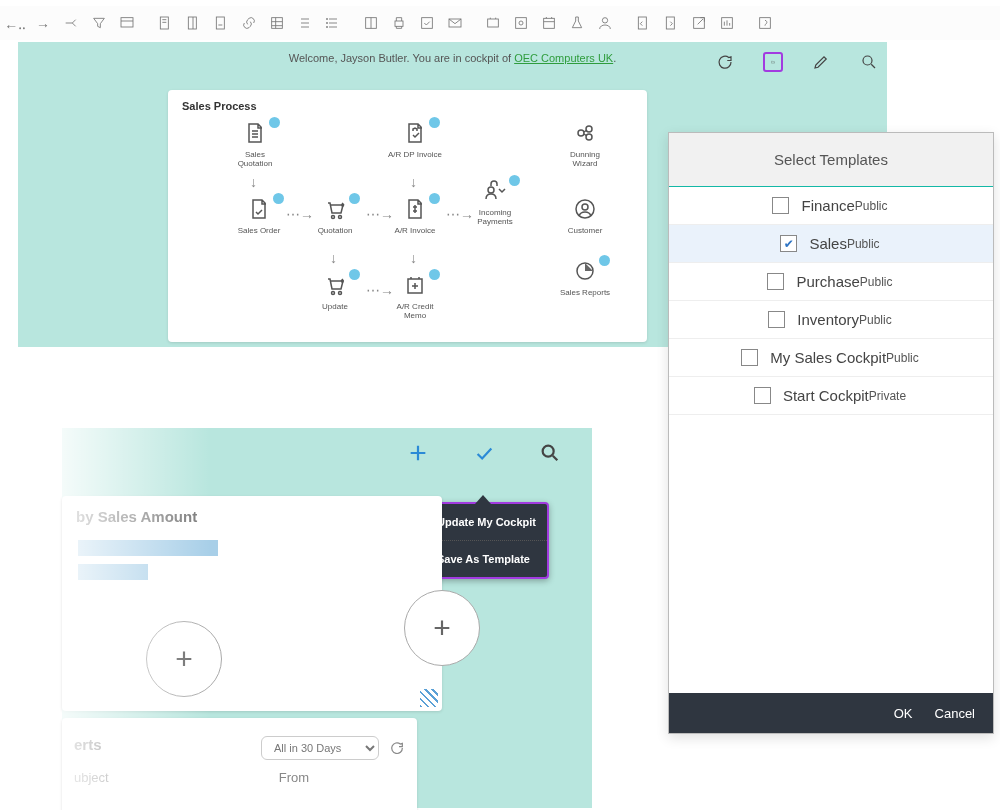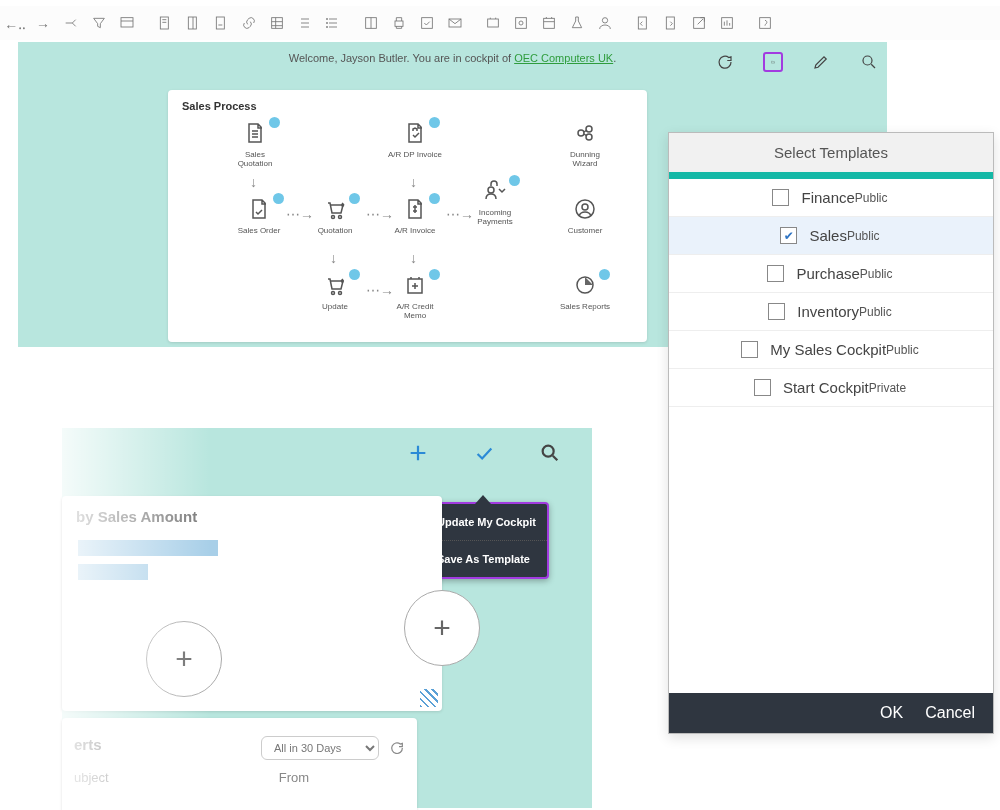--- a/index.html
+++ b/index.html
@@ -122,42 +122,42 @@
   .refresh-ic { width:16px; height:16px; stroke:#888; fill:none; stroke-width:1.8; }
   .alerts-headers { display:flex; gap:170px; margin-top:10px; font-size:13px; color:#888; }
 
   
   .dialog {
     position:absolute; left:668px; top:132px; width:326px; height:602px;
     background:#fff; border:1px solid #bbb; box-shadow:0 4px 12px rgba(0,0,0,.12);
     display:flex; flex-direction:column;
   }
   .dialog-header {
-    height:46px; background:#f1f1f1; border-bottom:7px solid #14b8a6;
+    height:54px; background:#f1f1f1; border-bottom:1px solid #14b8a6;
     display:flex; align-items:center; justify-content:center;
     font-size:15px; color:#555;
   }
   .dialog-body { flex:1; overflow:auto; }
   .tpl-row {
     display:flex; align-items:center; justify-content:center;
     padding:10px 16px 10px 14px; font-size:15px; color:#444;
     border-bottom:1px solid #eee;
   }
   .tpl-row.selected { background:#eaf2fb; }
   .tpl-left { display:flex; align-items:center; gap:12px; }
   .cbx {
     width:17px; height:17px; border:1px solid #888; background:#fff;
     display:flex; align-items:center; justify-content:center; font-size:12px; color:#2e74c4;
   }
   .tpl-vis { font-size:12px; color:#555; }
   .dialog-footer {
     height:40px; background:#2f3640; display:flex; align-items:center; justify-content:flex-end;
     gap:22px; padding-right:18px;
   }
-  .dlg-btn { color:#fff; font-size:16px; cursor:pointer; }
+  .dlg-btn { color:#fff; font-size:13px; cursor:pointer; }
 </style>
 </head>
 <body>
 
 <div class="top-toolbar">
   <div class="tb-btn">←‥</div>
   <div class="tb-btn">→</div>
   <div class="tb-btn">
       <svg viewBox="0 0 24 24">
         <path d="M4 12h10M14 12l5-5M14 12l5 5"></path>
@@ -462,21 +462,21 @@
               <rect x="5" y="6" width="14" height="14"></rect>
               <path d="M8 6V4M16 6V4"></path>
               <path d="M12 10v6M9 13h6"></path>
             </svg>
             <span class="dot"></span>
           </div>
         <div style="white-space:pre-line">A/R Credit
 Memo</div>
       </div>
 
-      <div class="node" style="left:370px; top:154px;">
+      <div class="node" style="left:370px; top:140px;">
         <div class="nicon">
             <svg viewBox="0 0 24 24">
               <circle cx="12" cy="12" r="8"></circle>
               <path d="M12 4v8h8" fill="#666" stroke="none"></path>
             </svg>
             <span class="dot"></span>
           </div>
         <div>Sales Reports</div>
       </div>
 

